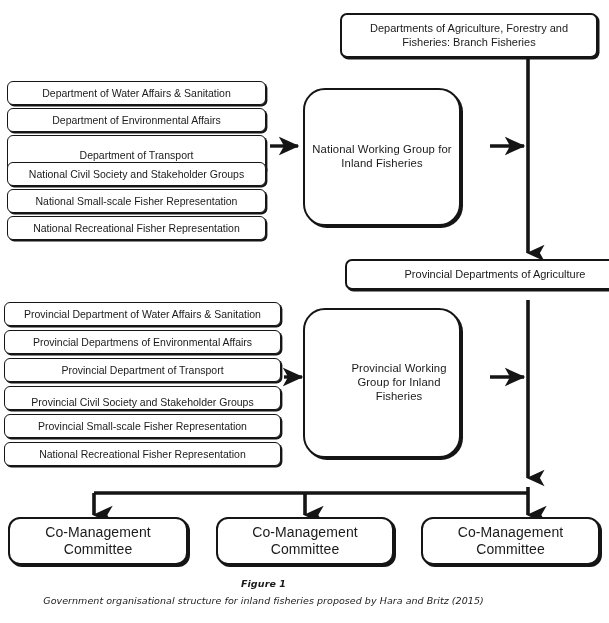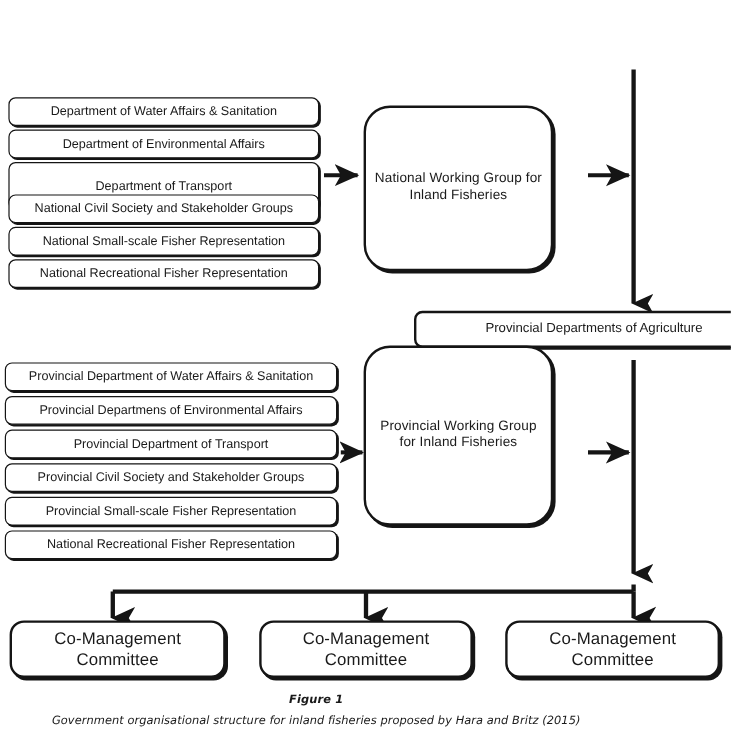--- a/index.html
+++ b/index.html
@@ -122,20 +122,23 @@
     <line x1="528" y1="300" x2="528" y2="478" stroke="#151515" stroke-width="3.6" marker-end="url(#arrowDownBig)"></line>
 
     <polyline points="528,493 94,493" fill="none" stroke="#151515" stroke-width="3.6" stroke-linejoin="miter"></polyline>
     <line x1="528" y1="487" x2="528" y2="493" stroke="#151515" stroke-width="3.6"></line>
 
     <line x1="94" y1="493" x2="94" y2="515" stroke="#151515" stroke-width="3.6" marker-end="url(#arrowDown)"></line>
     <line x1="305" y1="493" x2="305" y2="515" stroke="#151515" stroke-width="3.6" marker-end="url(#arrowDown)"></line>
     <line x1="528" y1="493" x2="528" y2="515" stroke="#151515" stroke-width="3.6" marker-end="url(#arrowDown)"></line>
   </svg>
 
+  <div class="node wide" style="left:340px; top:13px; width:258px; height:45px;">
+    <span class="txt">Departments of Agriculture, Forestry and Fisheries: Branch Fisheries</span>
+  </div>
 
   <div class="node small" style="left:7px; top:81px; width:259px; height:24px;">
     <span class="txt">Department of Water Affairs &amp; Sanitation</span>
   </div>
   <div class="node small" style="left:7px; top:108px; width:259px; height:24px;">
     <span class="txt">Department of Environmental Affairs</span>
   </div>
   <div class="node small" style="left:7px; top:135px; width:259px; height:40px;">
     <span class="txt">Department of Transport</span>
   </div>
@@ -159,31 +162,31 @@
 
   <div class="node small" style="left:4px; top:302px; width:277px; height:24px;">
     <span class="txt">Provincial Department of Water Affairs &amp; Sanitation</span>
   </div>
   <div class="node small" style="left:4px; top:330px; width:277px; height:24px;">
     <span class="txt">Provincial Departmens of Environmental Affairs</span>
   </div>
   <div class="node small" style="left:4px; top:358px; width:277px; height:24px;">
     <span class="txt">Provincial Department of Transport</span>
   </div>
-  <div class="node small" style="left:4px; top:386px; width:277px; height:24px;">
+  <div class="node small" style="left:4px; top:386px; width:277px; height:24px;align-items:flex-end;">
     <span class="txt">Provincial Civil Society and Stakeholder Groups</span>
   </div>
   <div class="node small" style="left:4px; top:414px; width:277px; height:24px;">
     <span class="txt">Provincial Small-scale Fisher Representation</span>
   </div>
   <div class="node small" style="left:4px; top:442px; width:277px; height:24px;">
     <span class="txt">National Recreational Fisher Representation</span>
   </div>
 
-  <div class="node wg" style="left:303px; top:288px; width:158px; height:150px;">
+  <div class="node wg" style="left:303px; top:308px; width:158px; height:150px;padding-left:34px;">
     <span class="txt">Provincial Working Group for Inland Fisheries</span>
   </div>
 
   <div class="node cmc" style="left:8px; top:517px; width:180px; height:48px;">
     <span class="txt">Co-Management Committee</span>
   </div>
   <div class="node cmc" style="left:216px; top:517px; width:178px; height:48px;">
     <span class="txt">Co-Management Committee</span>
   </div>
   <div class="node cmc" style="left:421px; top:517px; width:179px; height:48px;">

